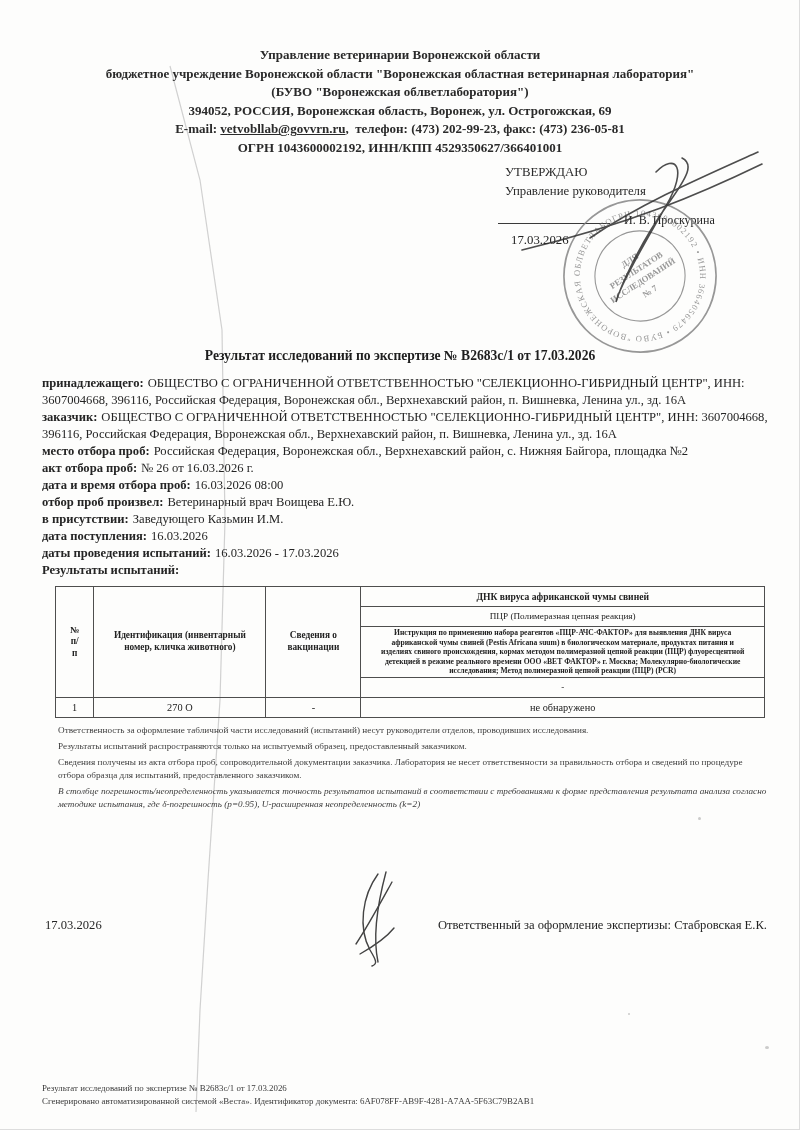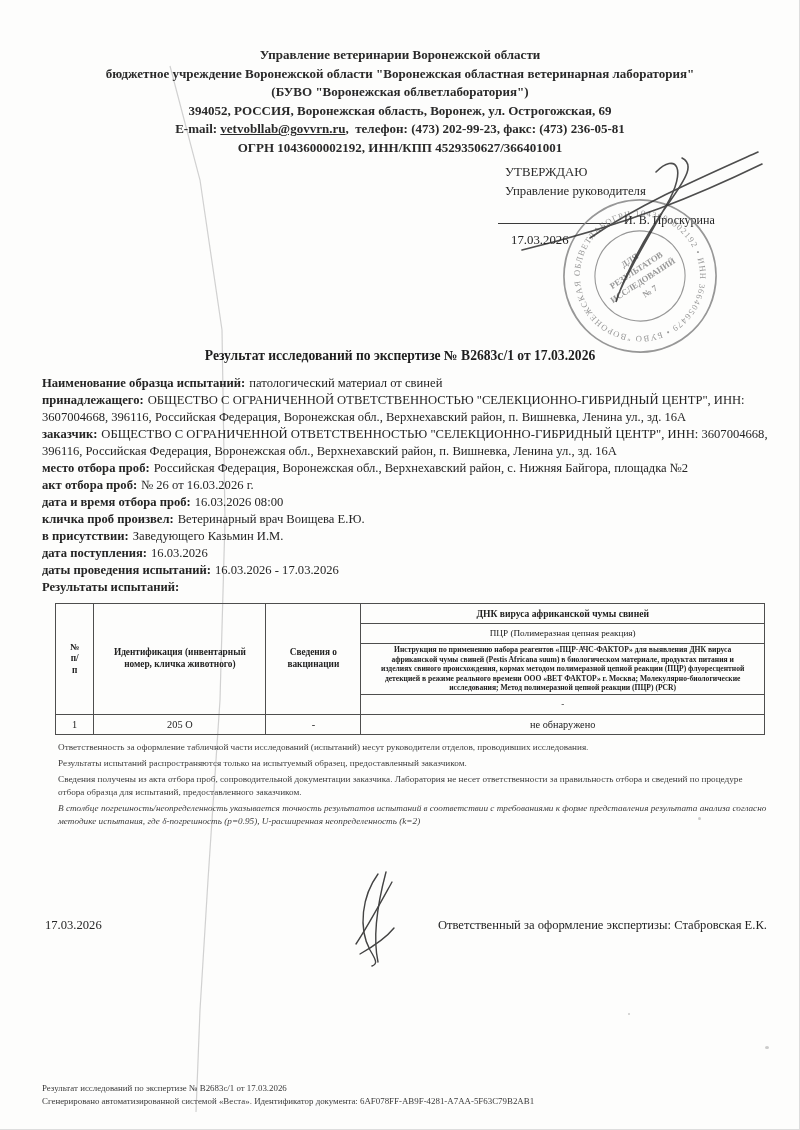--- a/index.html
+++ b/index.html
@@ -115,27 +115,26 @@
     <g fill="none" stroke="#2f2f2f" stroke-width="1.6" stroke-linecap="round" opacity="0.85">
       <path d="M 292,22 C 230,52 160,82 52,108"></path>
       <path d="M 186,30 C 206,10 218,26 196,64 C 168,112 148,150 146,160 C 150,146 168,104 198,62 C 218,34 224,22 212,16"></path>
       <path d="M 120,96 C 170,62 230,36 288,10"></path>
     </g>
   </svg>
 
   <div class="doc-title">Результат исследований по экспертизе № В2683с/1 от 17.03.2026</div>
 
   <div class="body">
-    <p class="field"><b>Наименование образца испытаний:</b><span>патологический материал от свиней</span></p>
     <p class="field"><b>принадлежащего:</b><span>ОБЩЕСТВО С ОГРАНИЧЕННОЙ ОТВЕТСТВЕННОСТЬЮ "СЕЛЕКЦИОННО-ГИБРИДНЫЙ ЦЕНТР", ИНН: 3607004668, 396116, Российская Федерация, Воронежская обл., Верхнехавский район, п. Вишневка, Ленина ул., зд. 16А</span></p>
     <p class="field"><b>заказчик:</b><span>ОБЩЕСТВО С ОГРАНИЧЕННОЙ ОТВЕТСТВЕННОСТЬЮ "СЕЛЕКЦИОННО-ГИБРИДНЫЙ ЦЕНТР", ИНН: 3607004668, 396116, Российская Федерация, Воронежская обл., Верхнехавский район, п. Вишневка, Ленина ул., зд. 16А</span></p>
     <p class="field"><b>место отбора проб:</b><span>Российская Федерация, Воронежская обл., Верхнехавский район, с. Нижняя Байгора, площадка №2</span></p>
     <p class="field"><b>акт отбора проб:</b><span>№ 26 от 16.03.2026 г.</span></p>
     <p class="field"><b>дата и время отбора проб:</b><span>16.03.2026 08:00</span></p>
-    <p class="field"><b>кличка проб произвел:</b><span>Ветеринарный врач Воищева Е.Ю.</span></p>
+    <p class="field"><b>отбор проб произвел:</b><span>Ветеринарный врач Воищева Е.Ю.</span></p>
     <p class="field"><b>в присутствии:</b><span>Заведующего Казьмин И.М.</span></p>
     <p class="field"><b>дата поступления:</b><span>16.03.2026</span></p>
     <p class="field"><b>даты проведения испытаний:</b><span>16.03.2026 - 17.03.2026</span></p>
     <p class="results-label">Результаты испытаний:</p>
 
     <table class="results">
       <colgroup>
         <col style="width:30px">
           <col style="width:172px">
           <col style="width:95px">
@@ -152,21 +151,21 @@
           <td class="method">ПЦР (Полимеразная цепная реакция)</td>
         </tr>
         <tr>
           <td class="instruction">Инструкция по применению набора реагентов «ПЦР-АЧС-ФАКТОР» для выявления ДНК вируса африканской чумы свиней (Pestis Africana suum) в биологическом материале, продуктах питания и изделиях свиного происхождения, кормах методом полимеразной цепной реакции (ПЦР) флуоресцентной детекцией в режиме реального времени ООО «ВЕТ ФАКТОР» г. Москва; Молекулярно-биологические исследования; Метод полимеразной цепной реакции (ПЦР) (PCR)</td>
         </tr>
         <tr>
           <td class="dashrow">-</td>
         </tr>
         <tr>
           <td class="data">1</td>
-          <td class="data">205 О</td>
+          <td class="data">270 О</td>
           <td class="data">-</td>
           <td class="data">не обнаружено</td>
         </tr>
       </tbody>
     </table>
 
     <div class="notes">
       <p>Ответственность за оформление табличной части исследований (испытаний) несут руководители отделов, проводивших исследования.</p>
       <p>Результаты испытаний распространяются только на испытуемый образец, предоставленный заказчиком.</p>
       <p>Сведения получены из акта отбора проб, сопроводительной документации заказчика. Лаборатория не несет ответственности за правильность отбора и сведений по процедуре отбора образца для испытаний, предоставленного заказчиком.</p>

